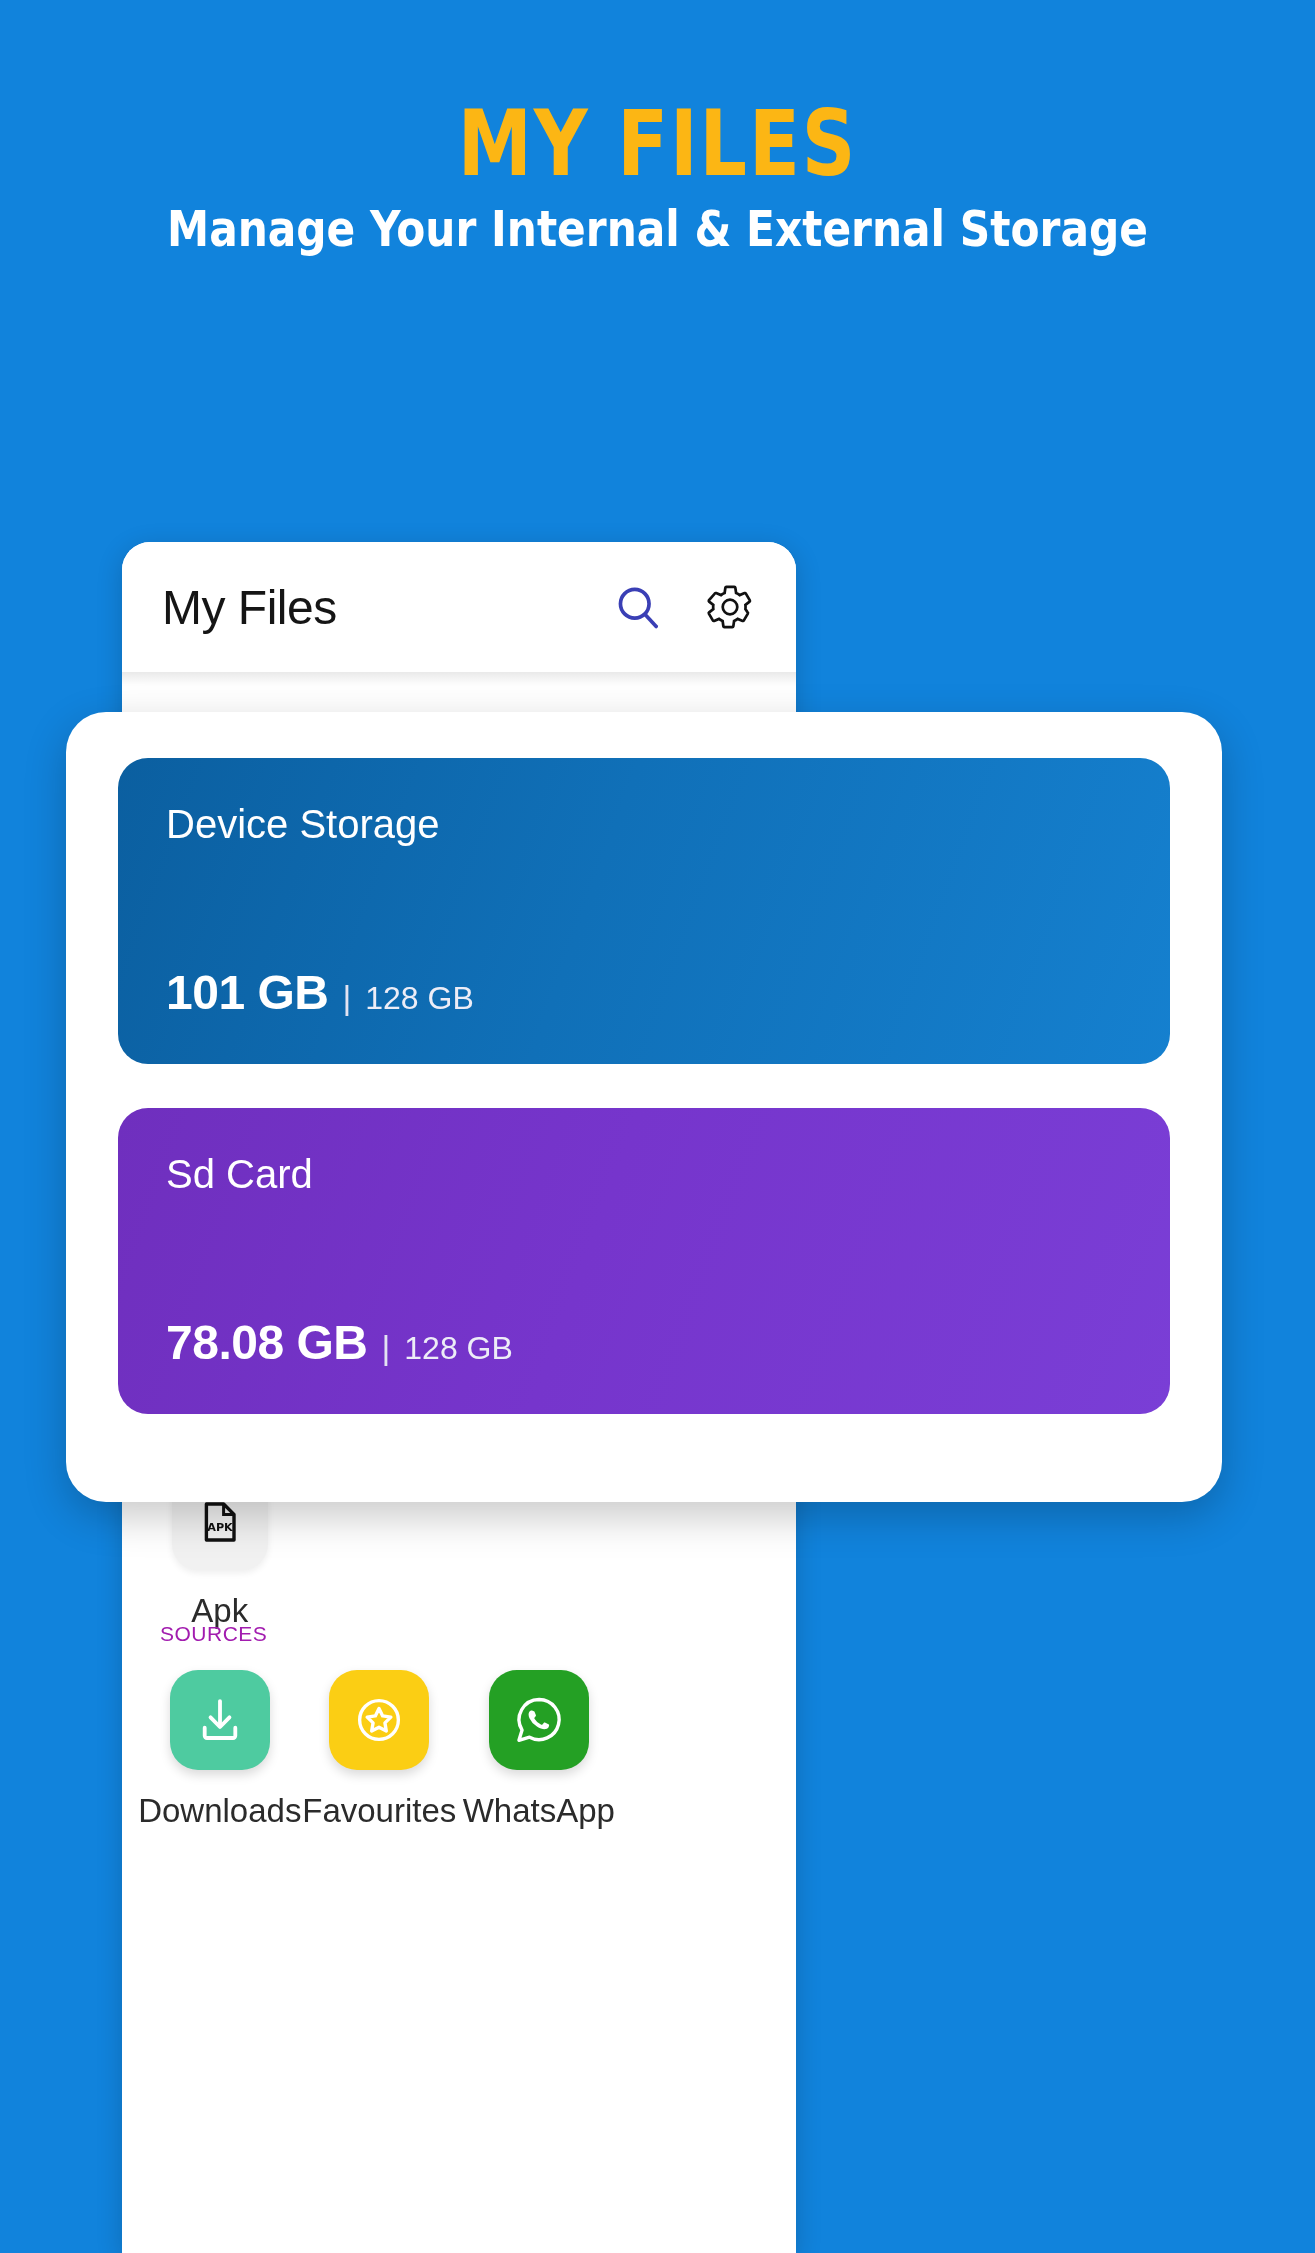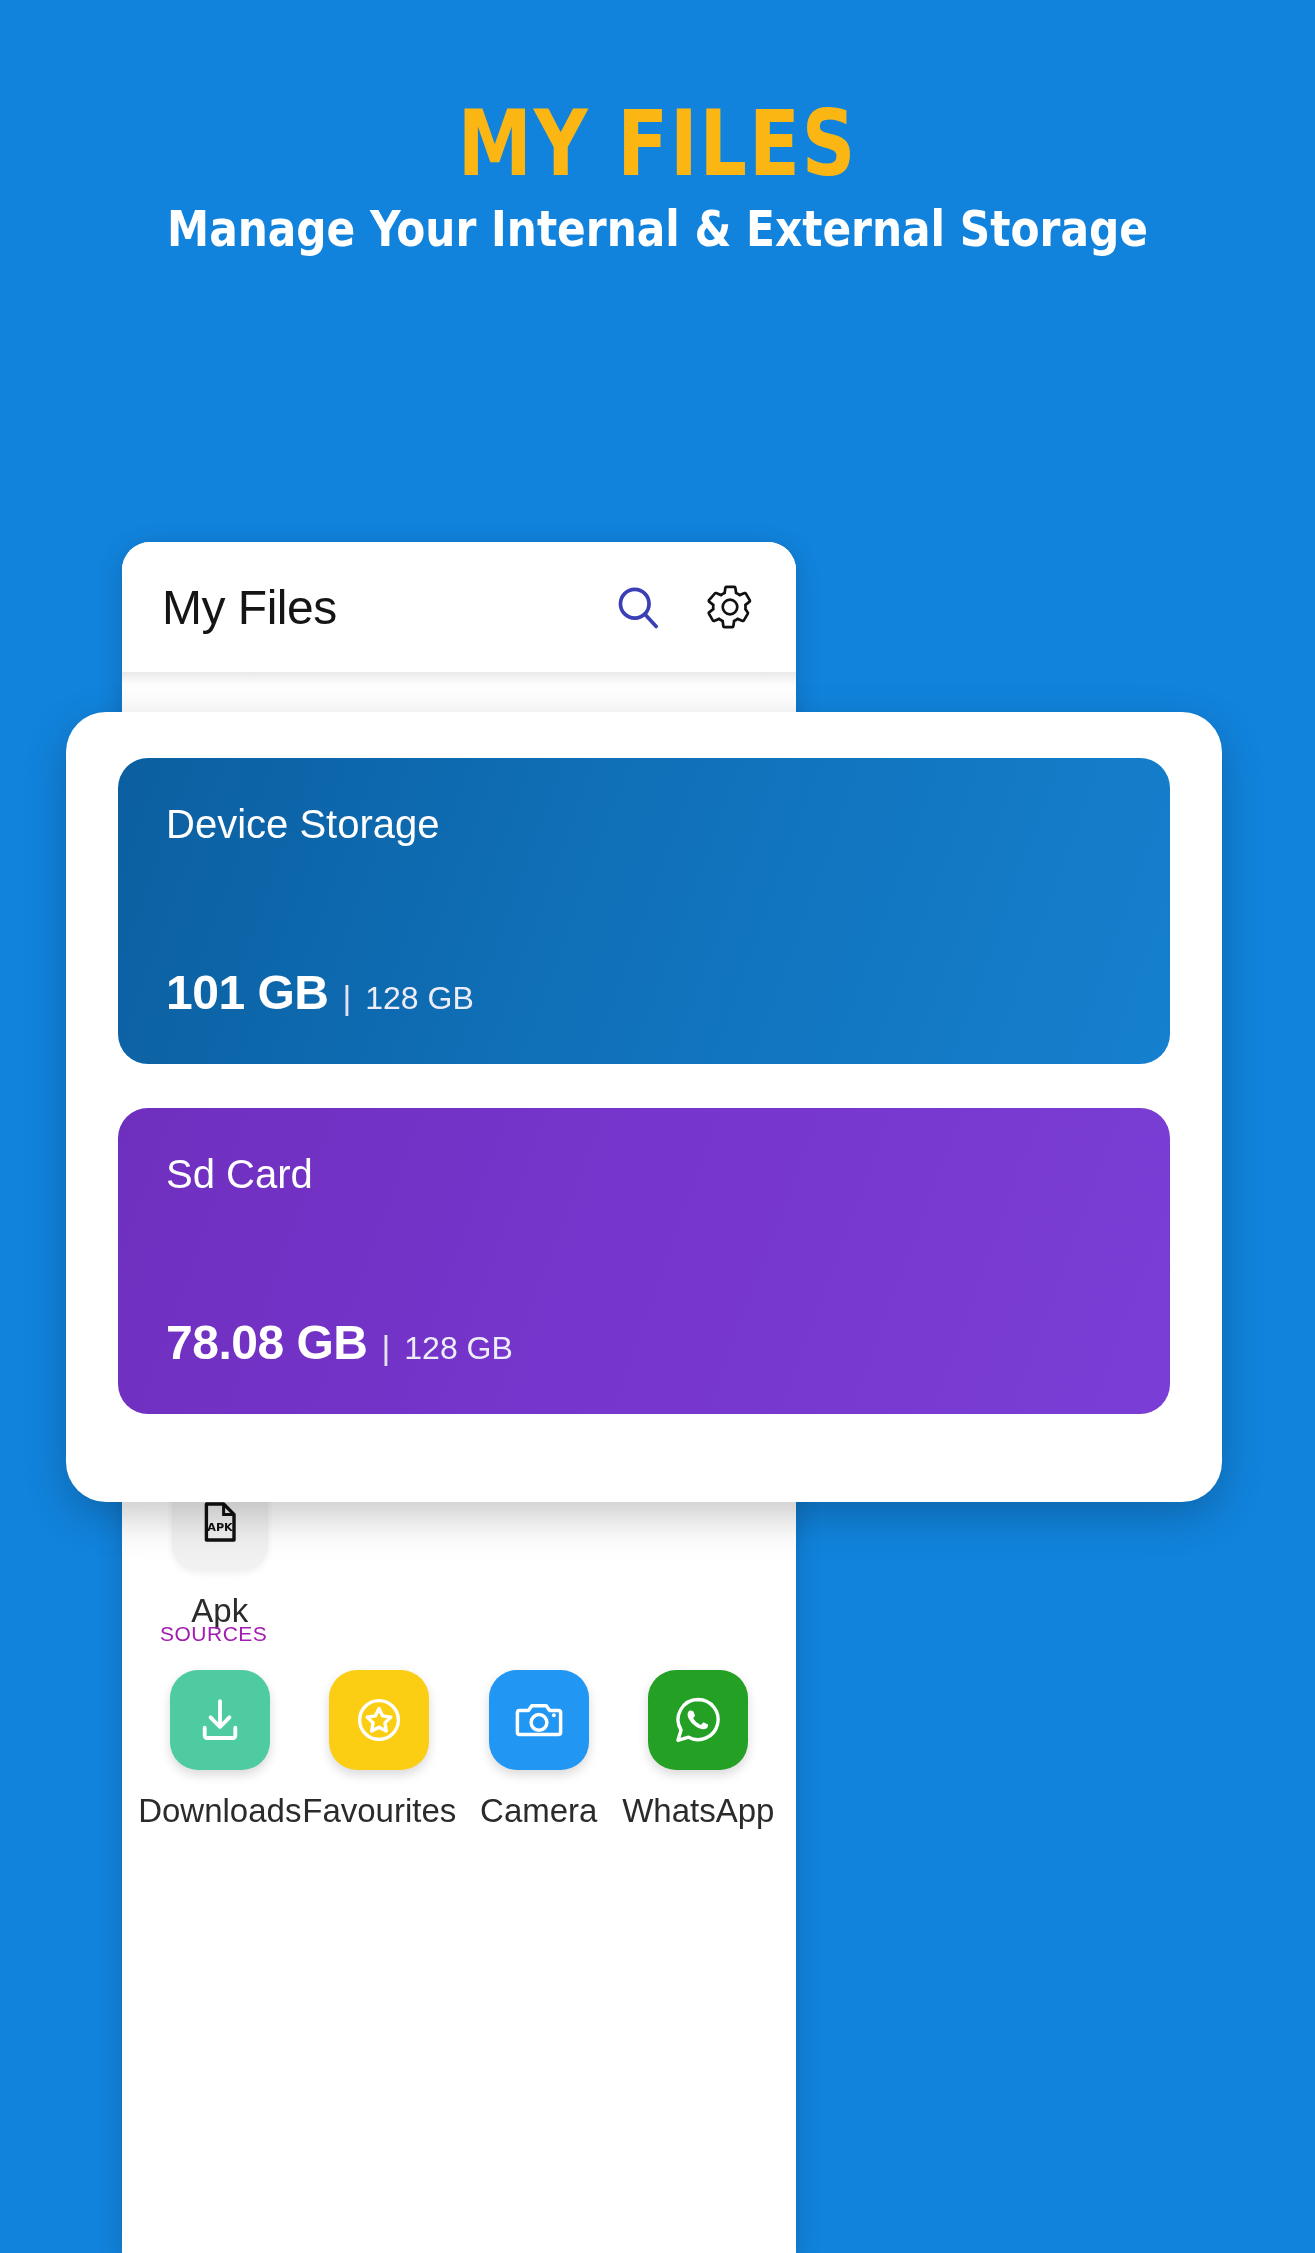--- a/index.html
+++ b/index.html
@@ -245,30 +245,20 @@
     <div class="src-cell">
       <div class="src-tile" style="background:#FBCE14">
         <svg width="54" height="54" viewBox="0 0 24 24">
           <circle cx="12" cy="12" r="8.6" fill="none" stroke="#fff" stroke-width="1.5"></circle>
           <path d="M12 6.9l1.62 3.3 3.64.53-2.63 2.56.62 3.62L12 15.2l-3.25 1.71.62-3.62-2.63-2.56 3.64-.53z" fill="none" stroke="#fff" stroke-width="1.5" stroke-linejoin="round"></path>
         </svg>
       </div>
       <div class="src-label">Favourites</div>
     </div>
 
-    <div class="src-cell">
-      <div class="src-tile" style="background:#2196F3">
-        <svg width="54" height="54" viewBox="0 0 24 24">
-          <path d="M3.4 7.8h3.9l1.5-2.1h6.4l1.5 2.1h3.9a1 1 0 0 1 1 1v8.6a1 1 0 0 1-1 1H3.4a1 1 0 0 1-1-1V8.8a1 1 0 0 1 1-1z" fill="none" stroke="#fff" stroke-width="1.55" stroke-linejoin="round"></path>
-          <circle cx="12" cy="13.1" r="3.5" fill="none" stroke="#fff" stroke-width="1.55"></circle>
-          <circle cx="18.6" cy="9.9" r=".85" fill="#fff"></circle>
-        </svg>
-      </div>
-      <div class="src-label">Camera</div>
-    </div>
 
     <div class="src-cell">
       <div class="src-tile" style="background:#24A024">
         <svg width="56" height="56" viewBox="0 0 24 24">
           <path d="M12.05 3.2a8.6 8.6 0 0 0-7.3 13.1L3.4 20.7l4.55-1.32a8.6 8.6 0 1 0 4.1-16.18z" fill="none" stroke="#fff" stroke-width="1.45" stroke-linejoin="round"></path>
           <path d="M9.4 8.1c.3-.02.5.0.63.3l.62 1.45c.1.23.05.4-.08.56l-.45.54c-.13.16-.15.32-.05.5a6.3 6.3 0 0 0 2.9 2.56c.2.08.37.05.5-.1l.56-.66c.15-.18.3-.22.52-.13l1.5.7c.27.13.3.3.28.55-.05.6-.5 1.35-1.32 1.53-1.1.24-2.5-.2-3.9-1.1a8.5 8.5 0 0 1-3.2-3.6c-.45-1-.48-1.9-.17-2.5.3-.6.9-.9 1.56-.7z" fill="#fff"></path>
         </svg>
       </div>
       <div class="src-label">WhatsApp</div>
     </div>

